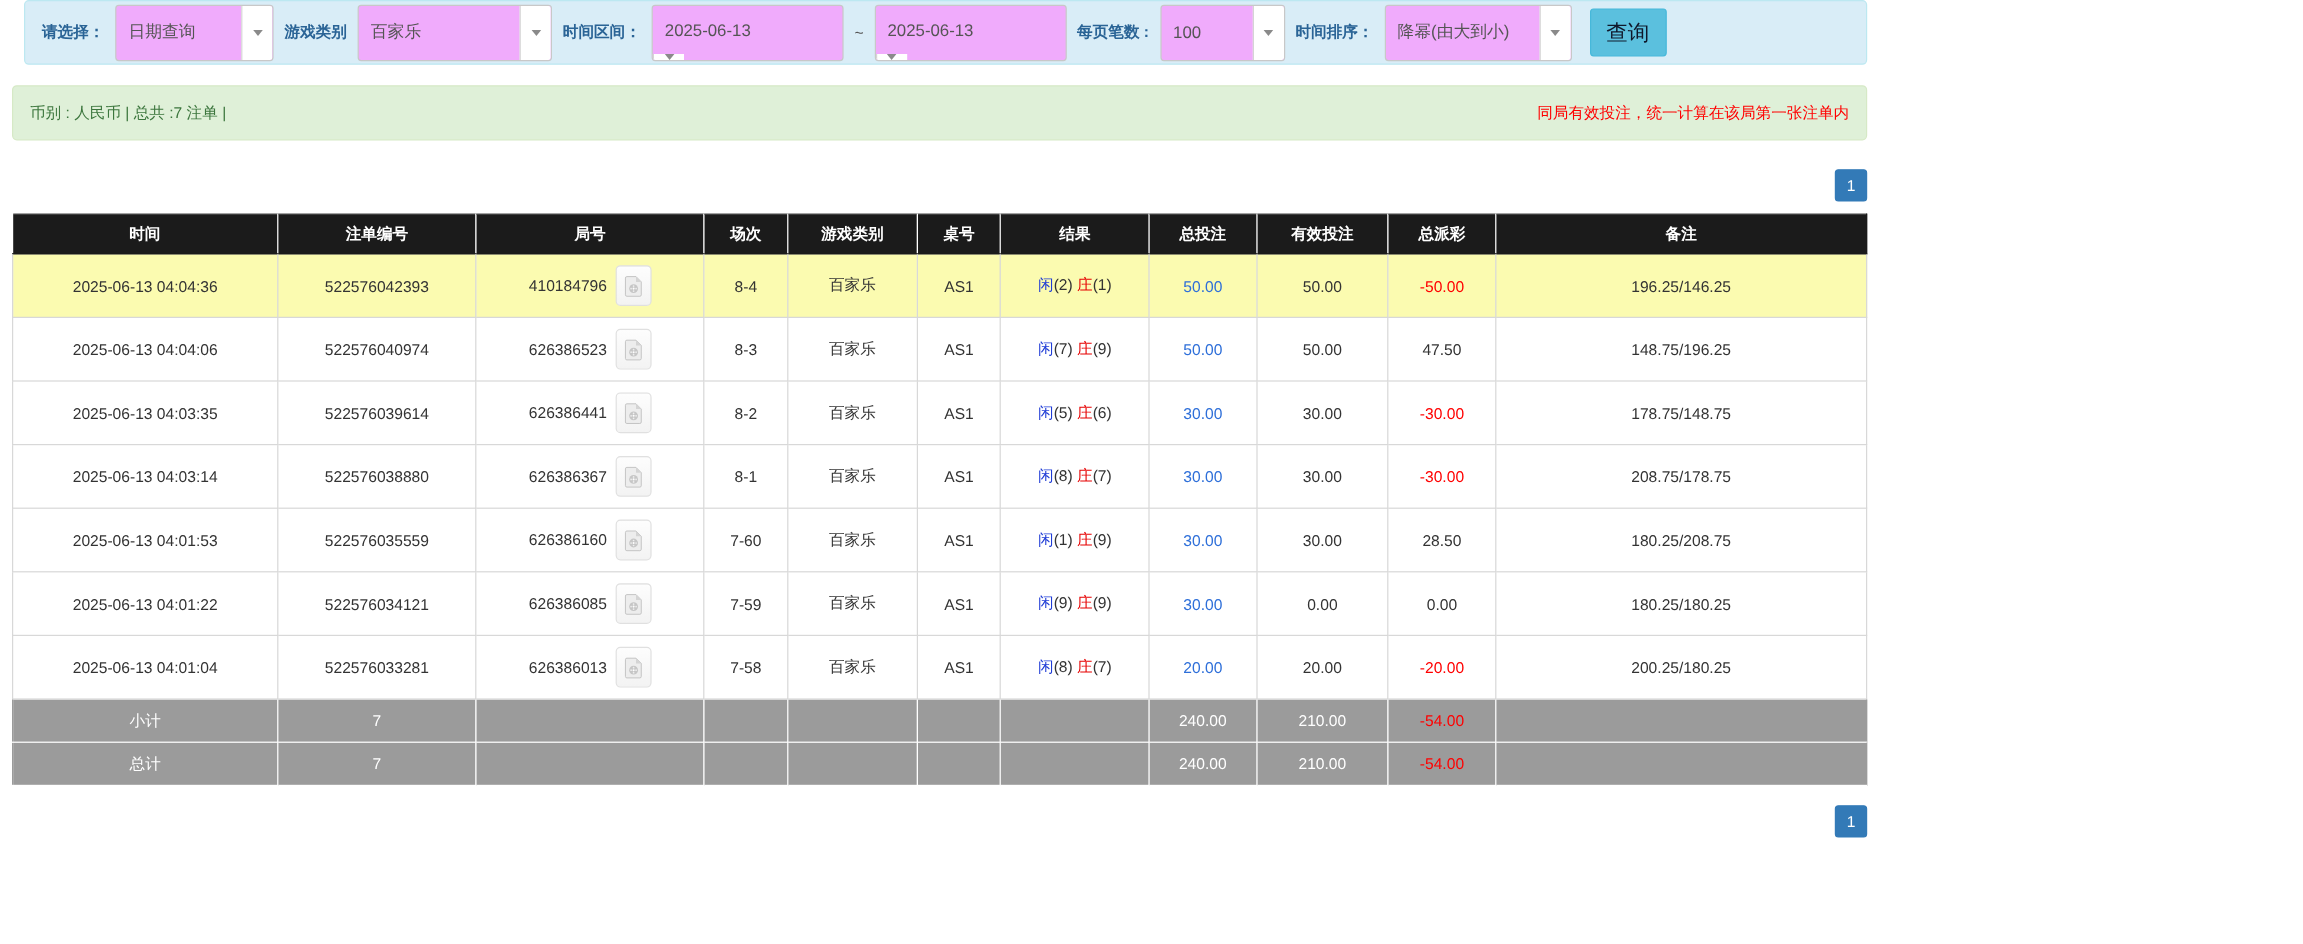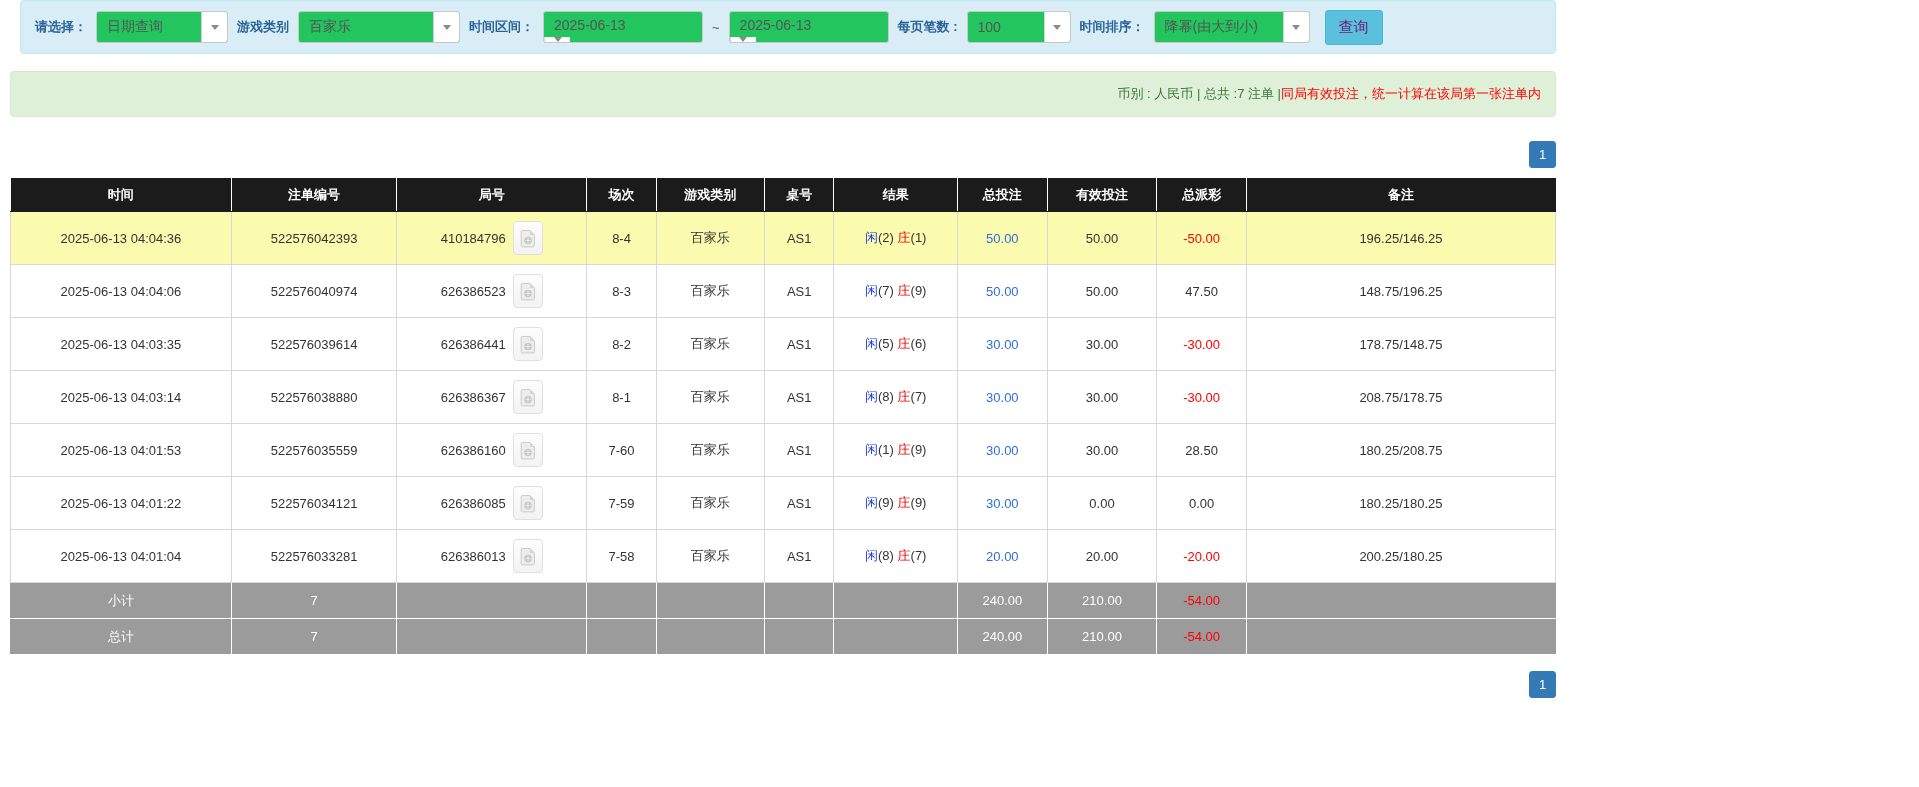--- a/index.html
+++ b/index.html
@@ -18,22 +18,22 @@
 
   
   .filter-panel {
     background: #d9edf7; border: 1px solid #bce8f1; border-radius: 4px;
     height: 54px; display: flex; align-items: center; padding: 0 14px; gap: 9px;
     font-size: 13px;
     margin-left: 10px;
   }
   .filter-label { font-weight: bold; color: #2a6496; white-space: nowrap; }
   .sel {
-    display: inline-flex; align-items: stretch; height: 32px;
-    background: #22c55e; border: 1px solid #c8c8c8; border-radius: 3px;
+    display: inline-flex; align-items: stretch; height: 47px;
+    background: #f0abfc; border: 1px solid #c8c8c8; border-radius: 3px;
     cursor: pointer; overflow: hidden;
   }
   .sel .sel-text {
     display: flex; align-items: center; padding: 0 10px;
     font-size: 14px; color: #555; white-space: nowrap; flex: 1;
   }
   .sel .sel-arrow {
     width: 26px; border-left: 1px solid #d5d5d5;
     display: flex; align-items: center; justify-content: center; background: #fff;
   }
@@ -41,30 +41,30 @@
     width: 0; height: 0; border-left: 4px solid transparent;
     border-right: 4px solid transparent; border-top: 5px solid #8a8a8a;
   }
   .w-select  { width: 132px; }
   .w-game    { width: 162px; }
   .w-date    { width: 160px; flex-direction: column; }
   .w-size    { width: 104px; }
   .w-sort    { width: 156px; }
   .tilde { color: #555; font-size: 13px; }
   .btn-search {
-    margin-left: 6px; background: #5bc0de; border: 1px solid #46b8da; color: #701a75;
-    font-size: 15px; padding: 7px 13px; border-radius: 3px; cursor: pointer;
+    margin-left: 6px; background: #5bc0de; border: 1px solid #46b8da; color: #0f172a;
+    font-size: 18px; padding: 7px 13px; border-radius: 3px; cursor: pointer;
     font-family: inherit;
   }
 
   
   .summary-bar {
     margin-top: 17px; background: #dff0d8; border: 1px solid #d6e9c6; border-radius: 4px;
     padding: 13px 14px; font-size: 13px; color: #3c763d;
-    display: flex; justify-content: flex-end; align-items: center;
+    display: flex; justify-content: space-between; align-items: center;
   }
   .summary-note { color: #ff0000; }
 
   
   .pagination { text-align: right; }
   .pagination.top { margin: 24px 0 10px 0; }
   .pagination.bottom { margin: 16px 0 4px 0; }
   .page-btn {
     display: inline-block; min-width: 27px; height: 27px; line-height: 25px;
     background: #337ab7; border: 1px solid #337ab7; color: #fff;

